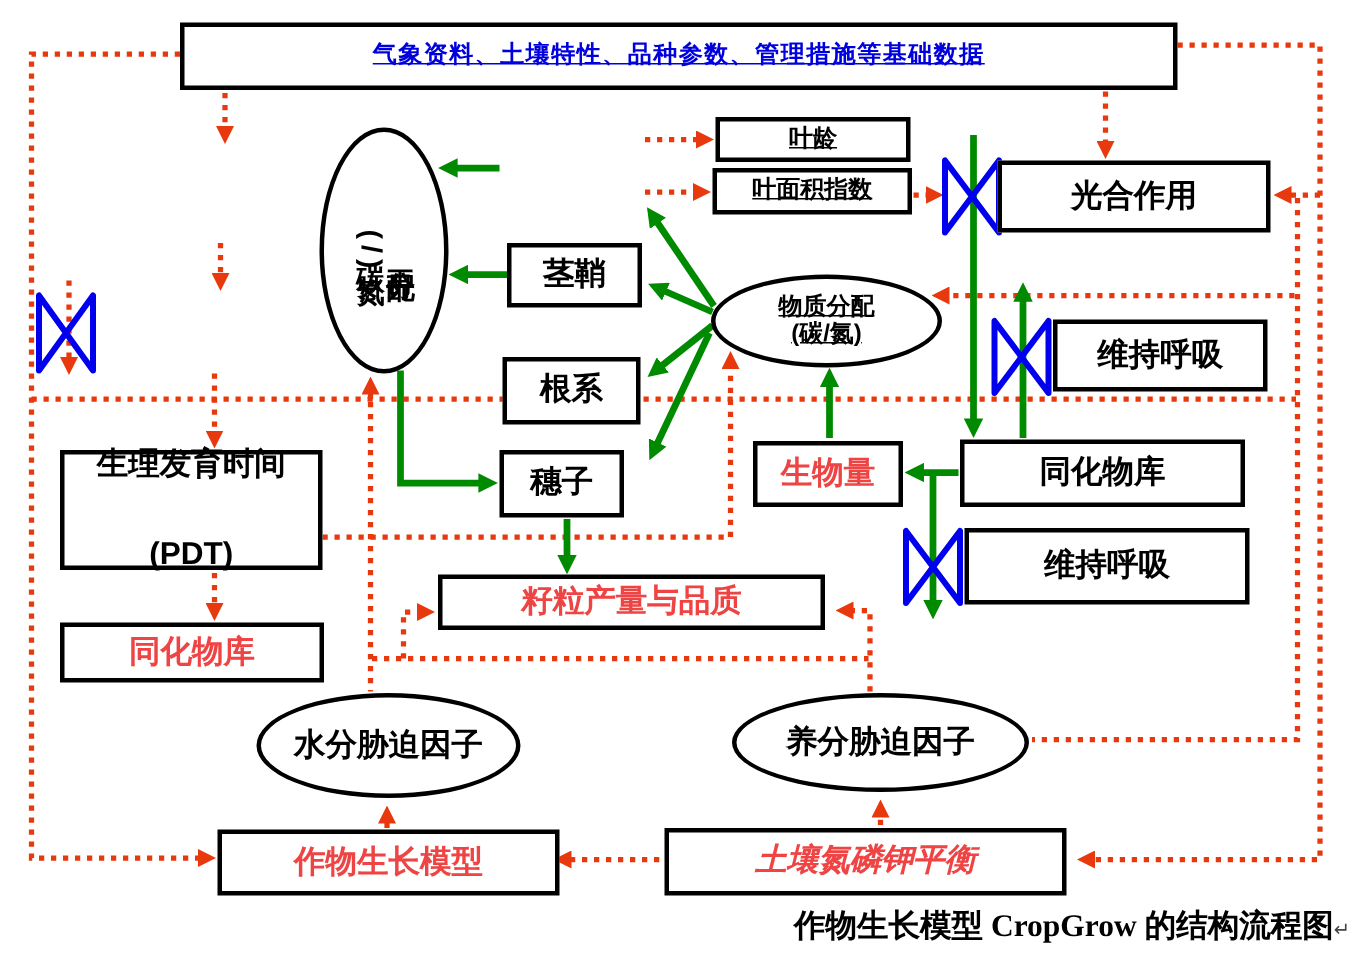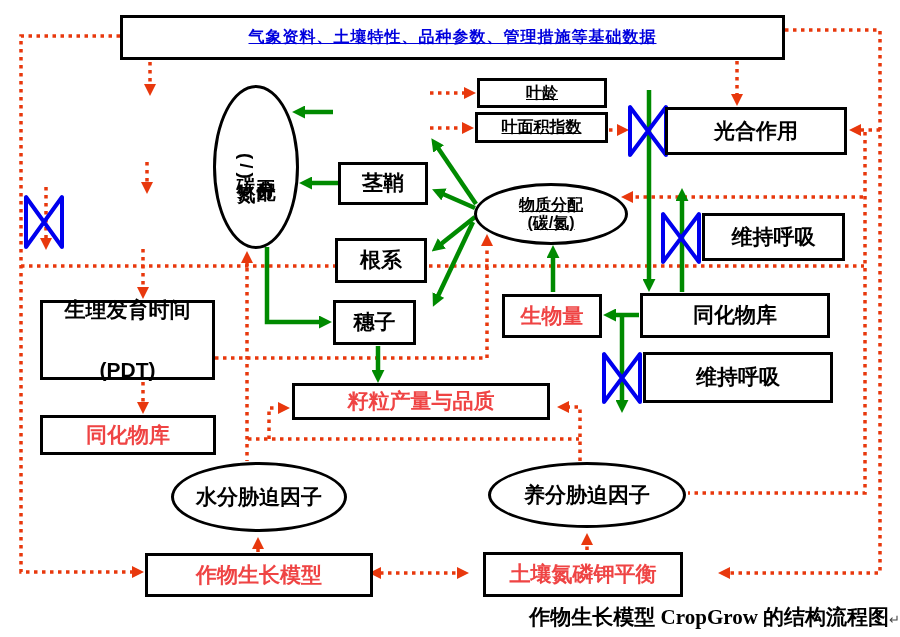--- a/index.html
+++ b/index.html
@@ -127,19 +127,19 @@
   <div class="node" style="left:643px;top:352px;width:190px;height:51px;">维持呼吸</div>
 
   <div class="node purple-t" style="left:502px;top:294px;width:100px;height:44px;">生物量</div>
 
   <div class="node ellipse" style="left:171px;top:462px;width:176px;height:70px;">水分胁迫因子</div>
 
   <div class="node ellipse" style="left:488px;top:462px;width:198px;height:66px;">养分胁迫因子</div>
 
   <div class="node purple-t" style="left:145px;top:553px;width:228px;height:44px;">作物生长模型</div>
 
-  <div class="node purple-t" style="left:483px;top:552px;width:200px;height:45px;">土壤氮磷钾平衡</div>
+  <div class="node purple-t" style="left:443px;top:552px;width:268px;height:45px;font-style:italic;">土壤氮磷钾平衡</div>
 
   <div id="caption">
     <span>作物生长模型 CropGrow 的结构流程图</span><span class="ret">↵</span>
   </div>
 
 </div>
 
 </body></html>

